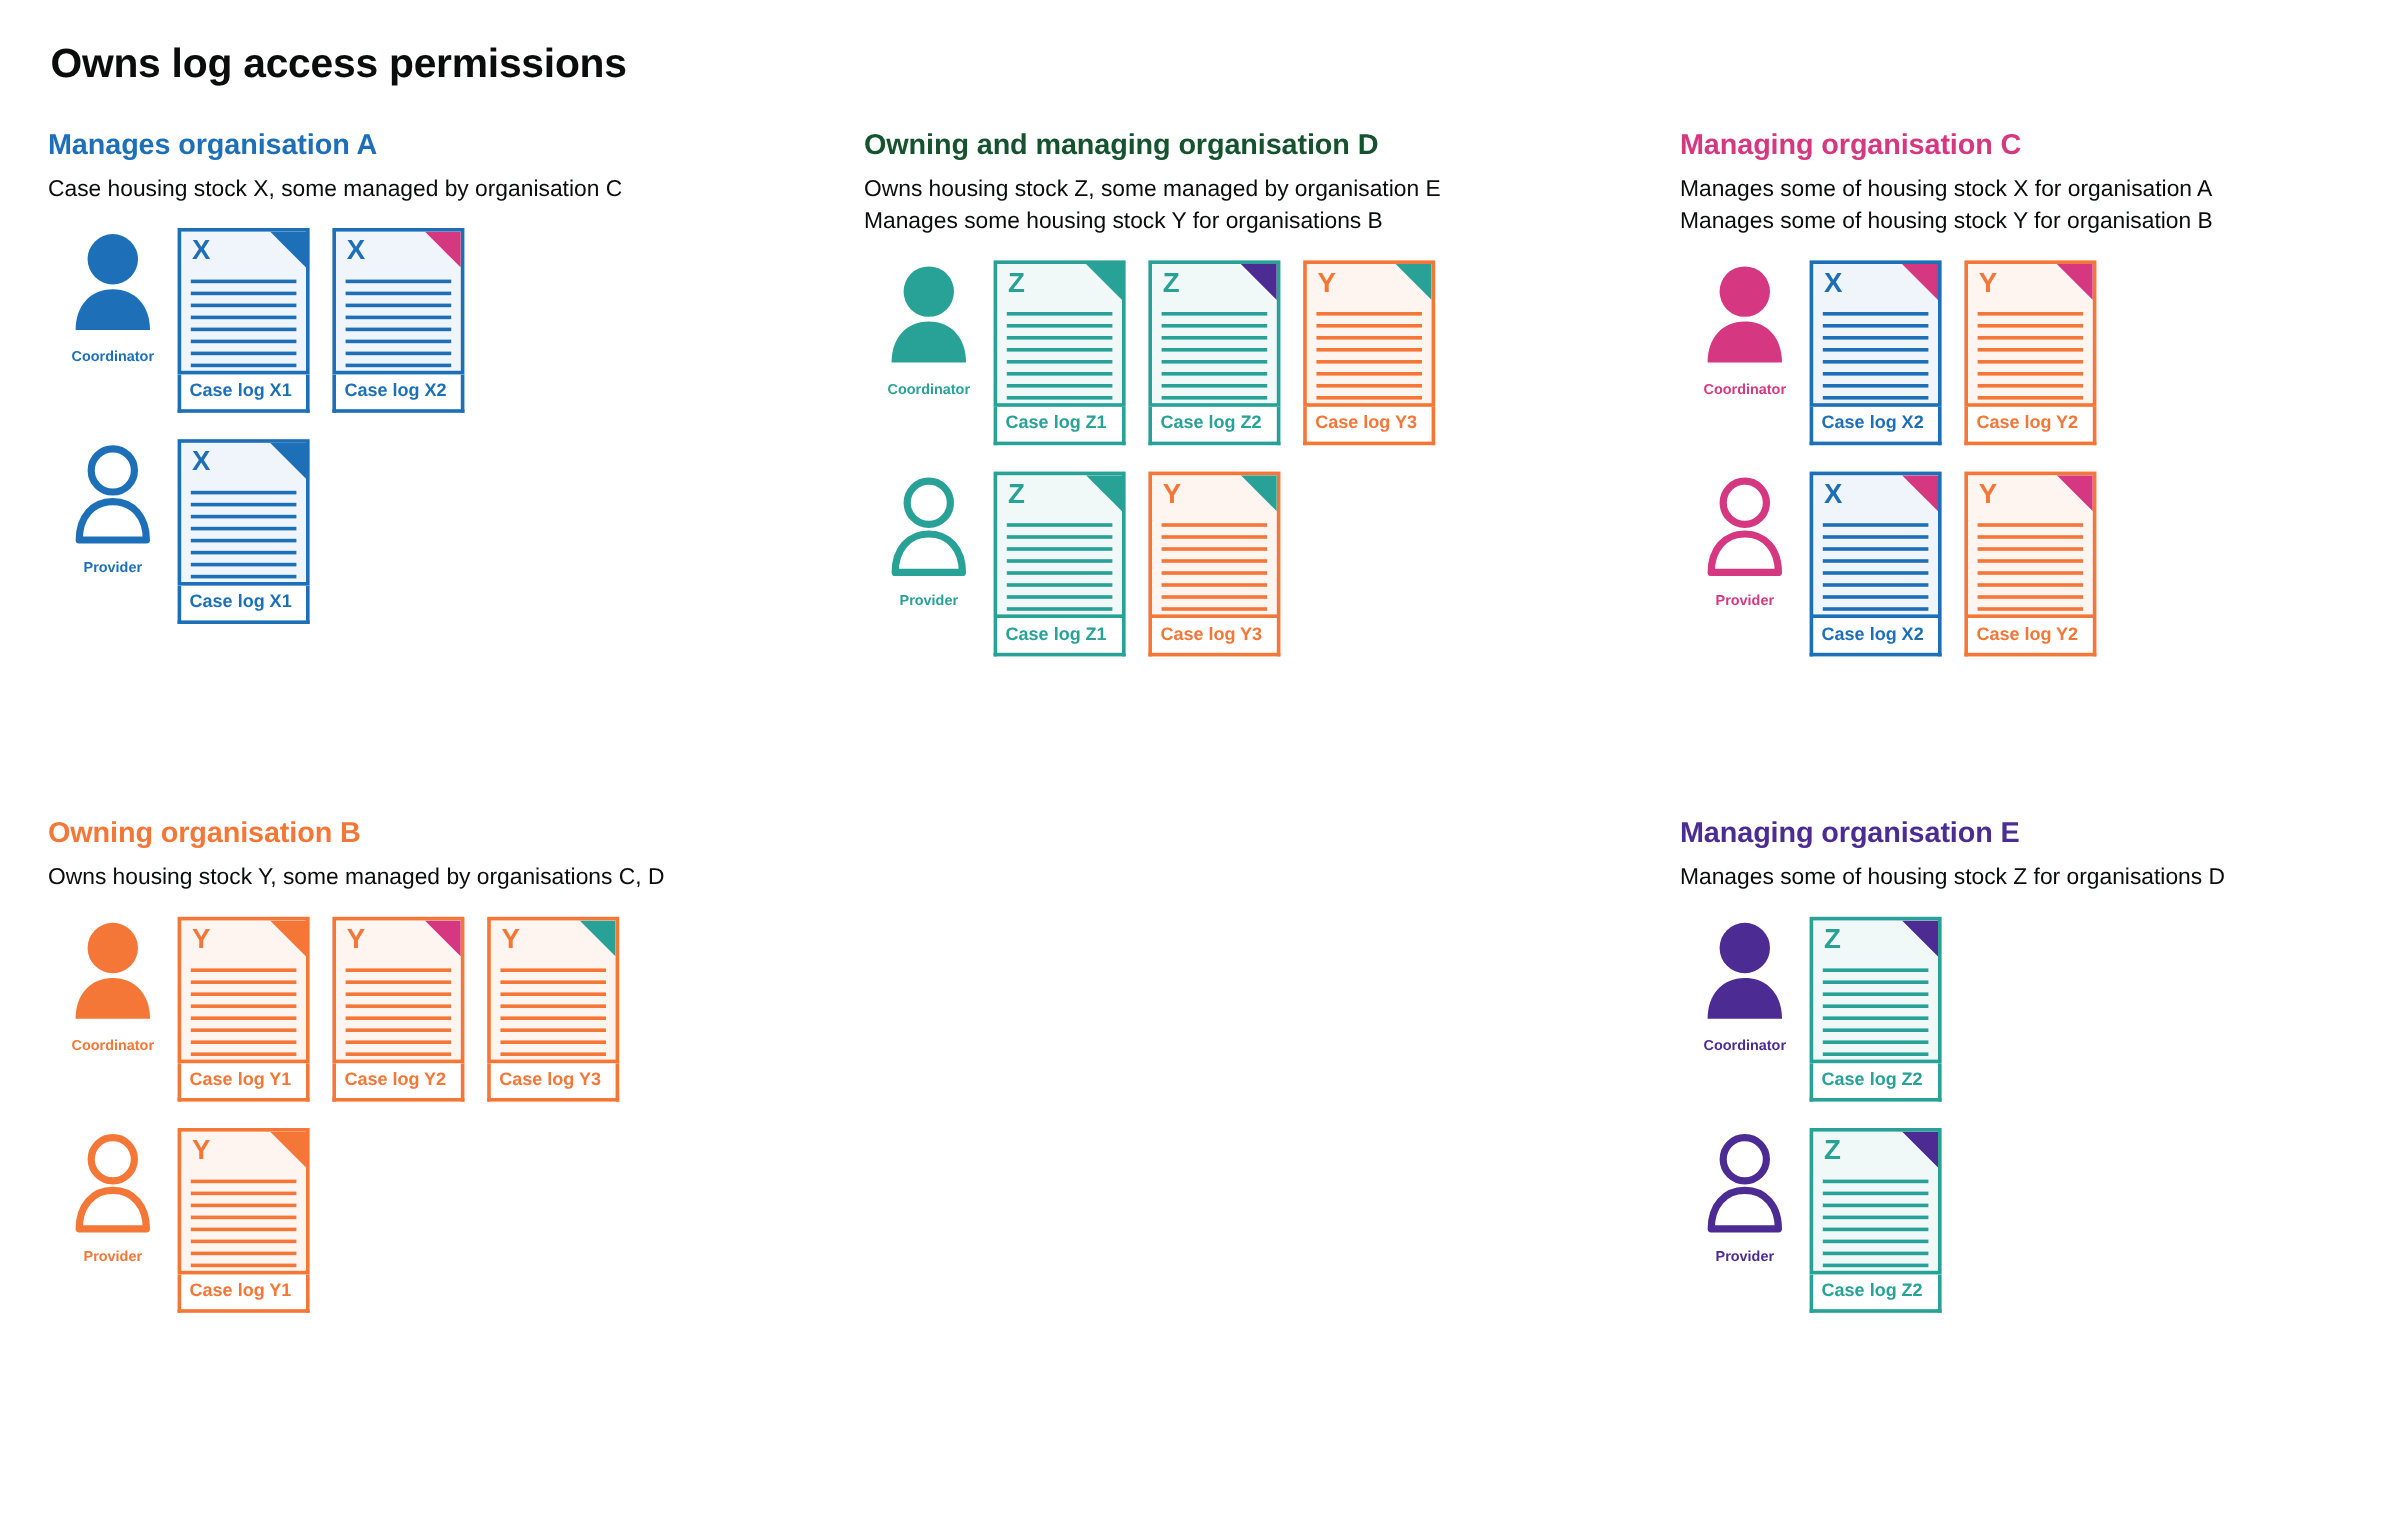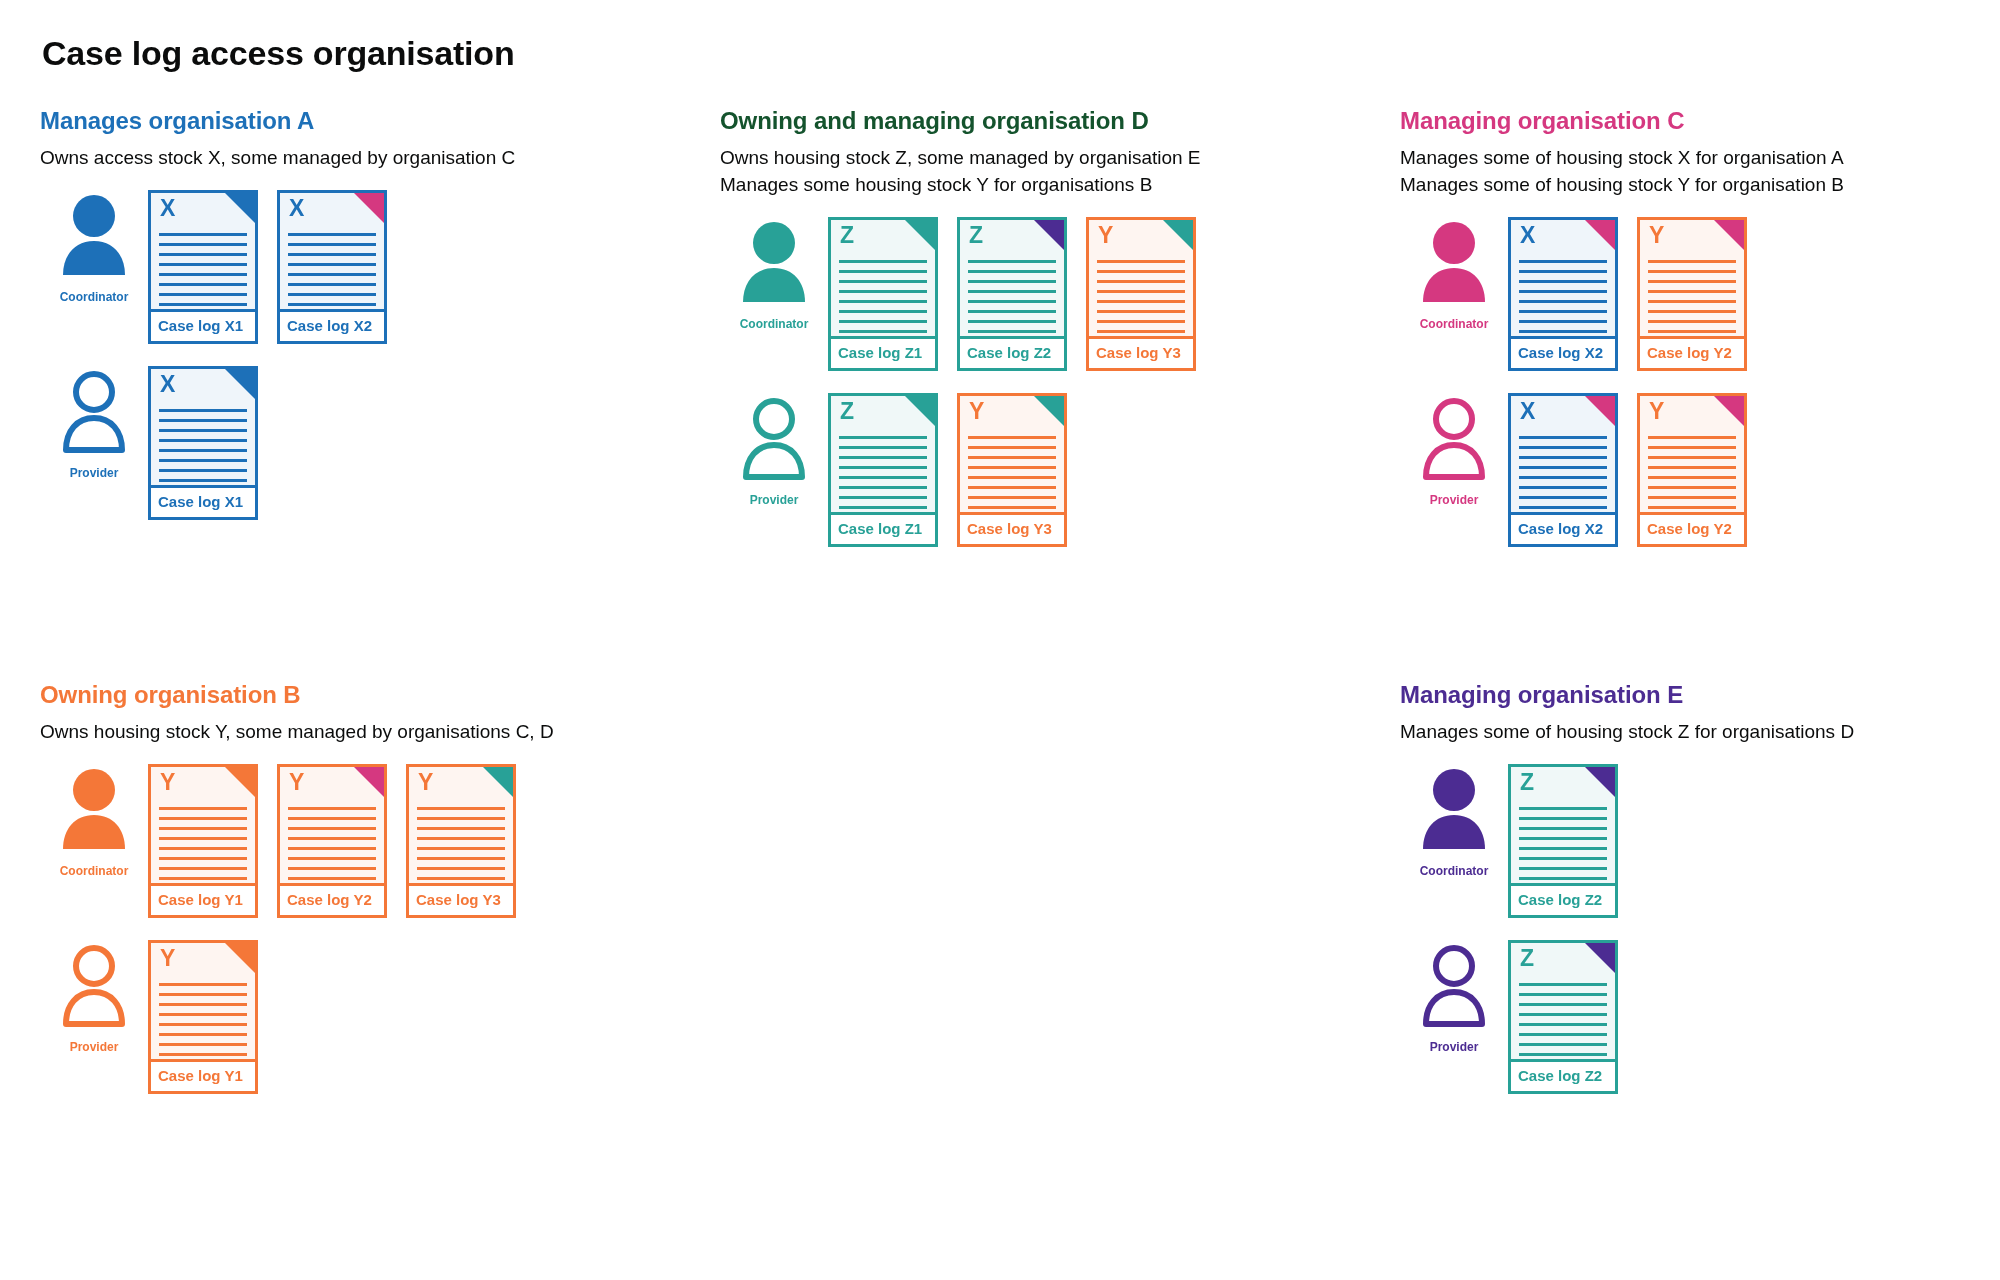--- a/index.html
+++ b/index.html
@@ -120,26 +120,26 @@
     font-weight: bold;
     padding: 5px 4px 6px 7px;
     white-space: nowrap;
     line-height: 1.2;
   }
 </style>
 </head>
 <body>
 
 <div class="page">
-  <h1 class="page-title">Case log access organisation</h1>
+  <h1 class="page-title">Owns log access permissions</h1>
 
   <div class="grid">
     <div class="org-block" id="slot-org-a" style="left:0px; top:0px; width:640px;">
         <h2 class="org-title" style="color:#1d70b8;">Manages organisation A</h2>
-        <p class="org-desc">Owns access stock X, some managed by organisation C</p>
+        <p class="org-desc">Case housing stock X, some managed by organisation C</p>
         <div class="role-row">
           <div class="role">
             <span>
               <svg class="role-icon" viewBox="0 0 70 92" xmlns="http://www.w3.org/2000/svg">
                 <circle cx="35" cy="22" r="21" fill="#1d70b8"></circle>
                 <path d="M35 47c-19 0-31 14-31 34h62c0-20-12-34-31-34z" fill="#1d70b8"></path>
               </svg>
             </span>
             <span class="role-label" style="color:#1d70b8;">Coordinator</span>
           </div>

